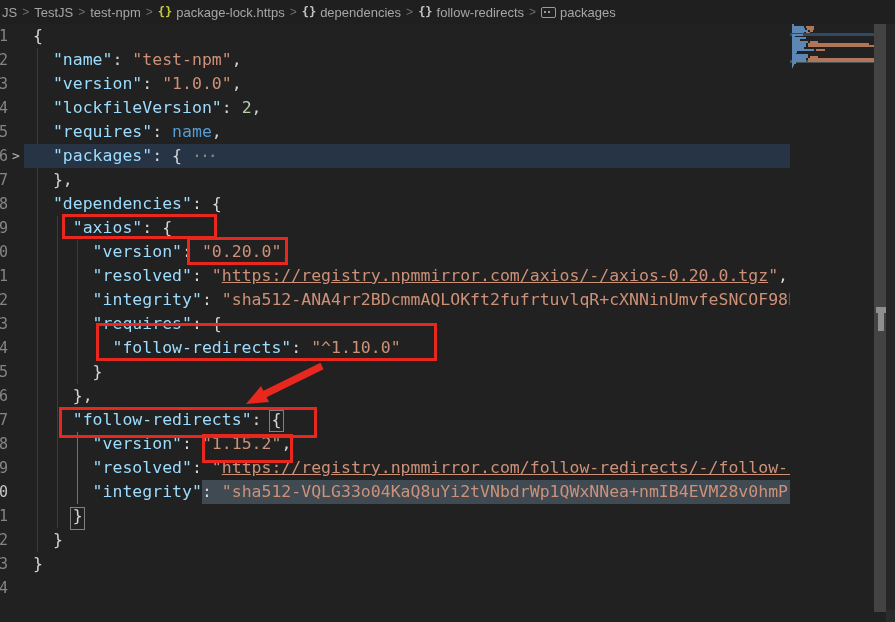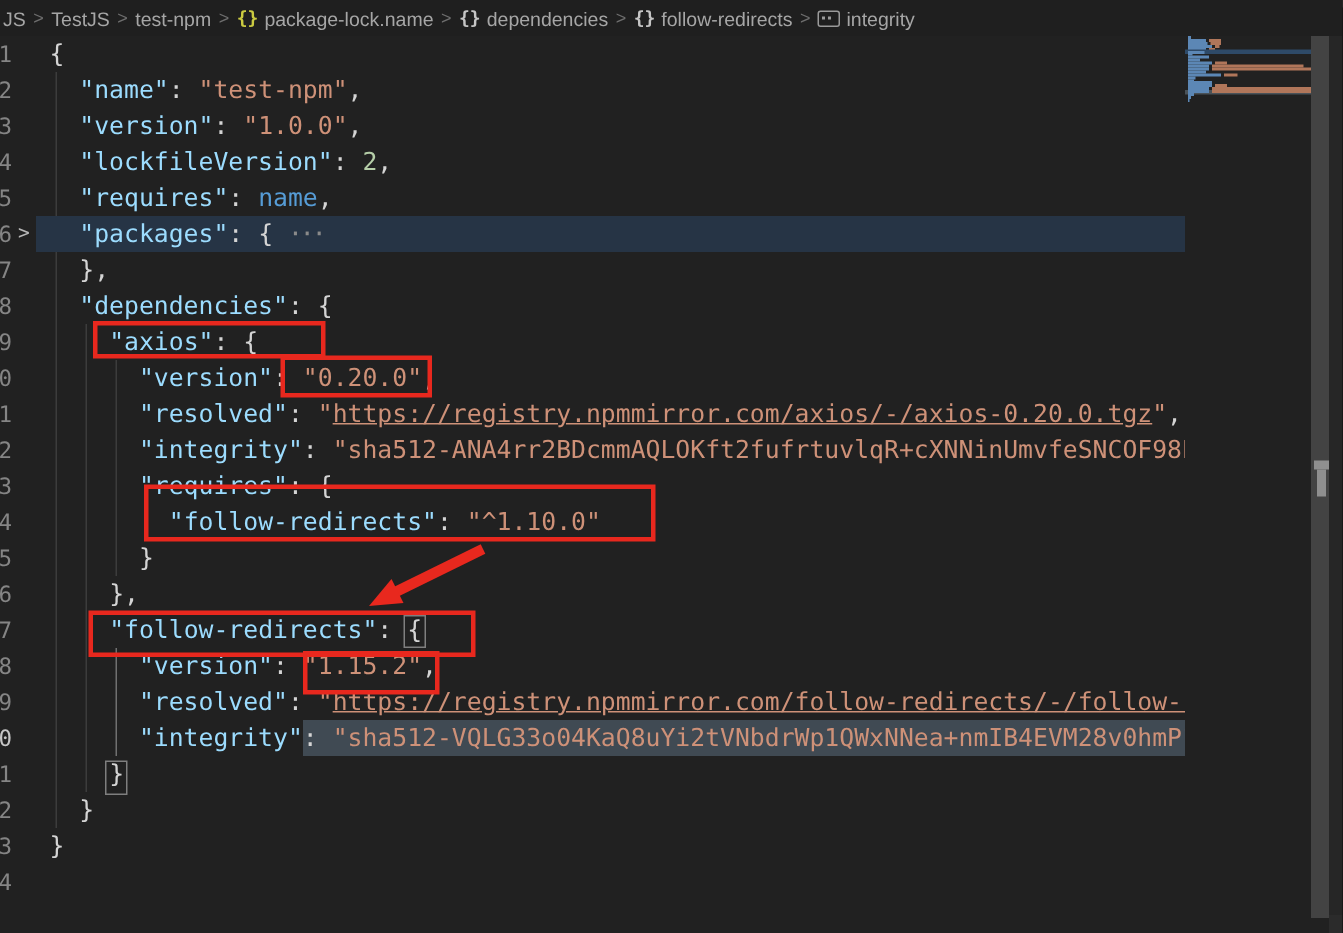--- a/index.html
+++ b/index.html
@@ -67,36 +67,36 @@
       <span class="crumb">
         <span>TestJS</span>
       </span>
       <span class="crumb-sep">&gt;</span>
       <span class="crumb">
         <span>test-npm</span>
       </span>
       <span class="crumb-sep">&gt;</span>
       <span class="crumb">
         <span class="crumb-ic ic-braces-yellow">{}</span>
-        <span>package-lock.name</span>
+        <span>package-lock.https</span>
       </span>
       <span class="crumb-sep">&gt;</span>
       <span class="crumb">
         <span class="crumb-ic ic-braces">{}</span>
         <span>dependencies</span>
       </span>
       <span class="crumb-sep">&gt;</span>
       <span class="crumb">
         <span class="crumb-ic ic-braces">{}</span>
         <span>follow-redirects</span>
       </span>
       <span class="crumb-sep">&gt;</span>
       <span class="crumb">
         <span class="ic-field"></span>
-        <span>integrity</span>
+        <span>packages</span>
       </span>
     </div>
 
   <div id="editor">
       <div class="row" style="top: 24px;">
         <div class="codeclip">
           <span class="code"><span class="tk-p">{</span></span>
         </div>
         <div class="lnum">1</div>
       </div>

